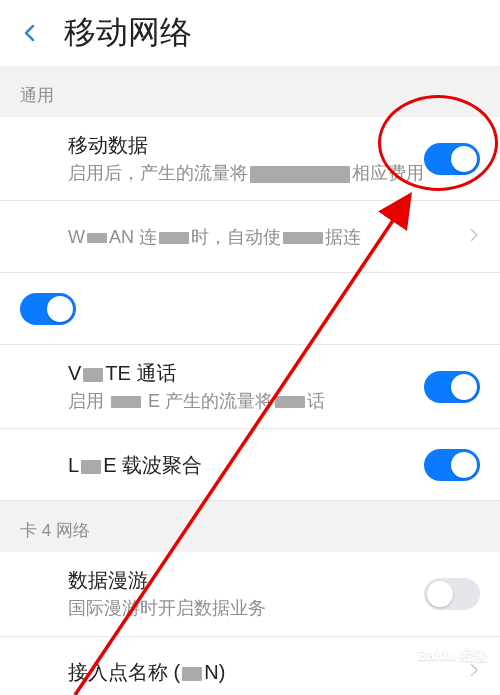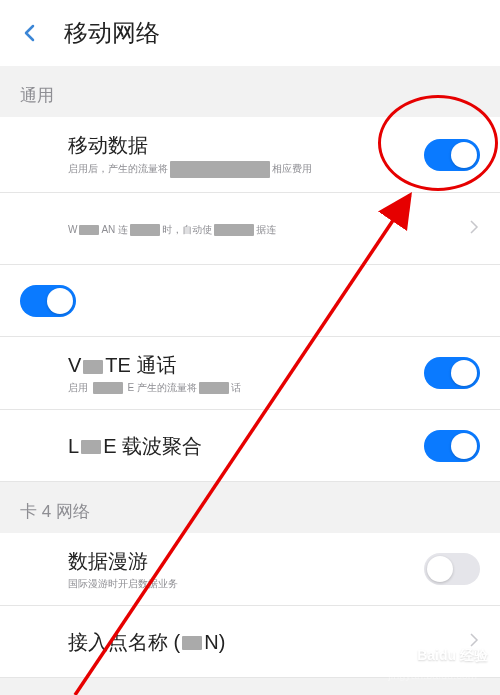--- a/index.html
+++ b/index.html
@@ -22,21 +22,21 @@
     .back-arrow {
       width: 28px;
       height: 28px;
       display: flex;
       align-items: center;
       justify-content: center;
       cursor: pointer;
     }
     .back-arrow svg { stroke: #3b86d6; }
     .header-title {
-      font-size: 24px;
+      font-size: 32px;
       color: #222;
       font-weight: 400;
     }
     .section-label {
       padding: 18px 12px 10px 20px;
       font-size: 17px;
       color: #8e8e93;
       background: #f2f2f2;
     }
     .row {
@@ -48,21 +48,21 @@
       min-height: 72px;
     }
     .row:last-child { border-bottom: none; }
     .row-text { flex: 1; margin-left: 48px; }
     .row-title {
       font-size: 20px;
       color: #222;
       line-height: 1.4;
     }
     .row-desc {
-      font-size: 10px;
+      font-size: 18px;
       color: #8e8e93;
       line-height: 1.4;
       margin-top: 2px;
     }
     .toggle {
       width: 56px;
       height: 32px;
       border-radius: 16px;
       position: relative;
       cursor: pointer;

